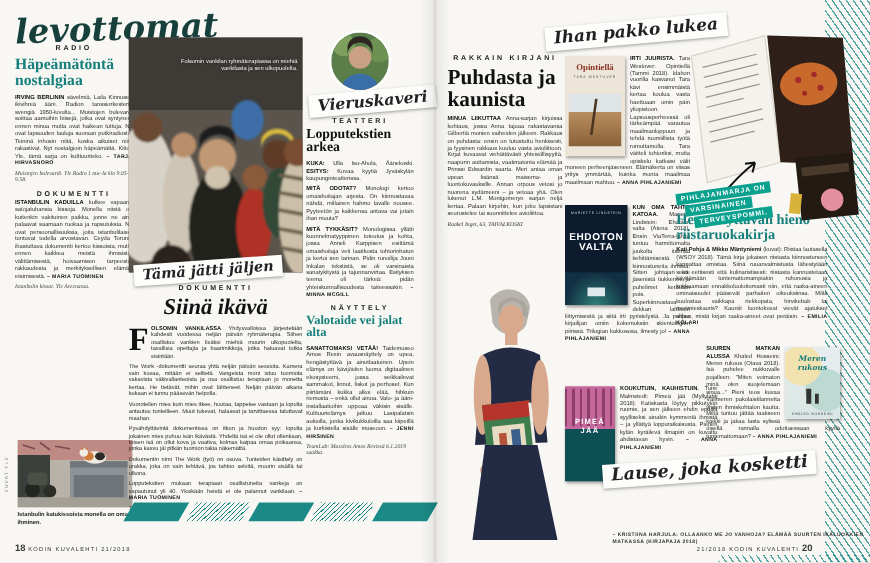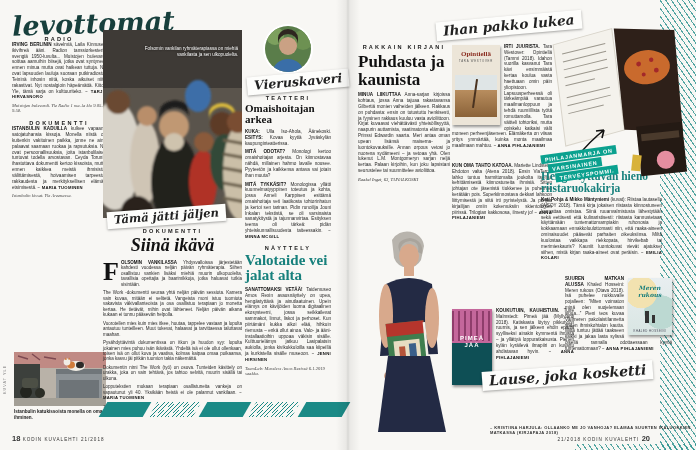--- a/index.html
+++ b/index.html
@@ -45,21 +45,21 @@
   .deco{flex:1;transform:skewX(-30deg);}
   .deco.solid{background:#1b8a86;}
   .deco.hatch{background:repeating-linear-gradient(115deg,#1b8a86 0,#1b8a86 .8px,transparent .8px,transparent 3.4px);}
 
   
   .vk{left:245px;top:26px;width:86px;}
   .avatar{width:46px;height:46px;border-radius:50%;overflow:hidden;margin:0 auto;display:block;
           box-shadow:0 0 0 2px #fff;}
   .ribbon-vk{transform:rotate(-5deg);font-size:12.5px;margin:-8px 0 4px 2px;color:#222;}
   .h-vk{font-size:11px;margin:2px 0 3px;}
-  .h-ex{font-size:15px;margin:2px 0 3px;}
+  .h-ex{font-size:10px;margin:2px 0 3px;}
   .qa .q{font-weight:bold;color:#111;}
 
   
   .stripes{background:repeating-linear-gradient(55deg,rgba(27,138,134,.75) 0,rgba(27,138,134,.75) 1px,transparent 1px,transparent 4.6px);}
   .band-right{left:660px;top:0;width:36px;height:450px;}
   .band-corner{left:575px;top:444px;width:121px;height:6px;}
 
   .ribbon-pakko{left:436px;top:16px;transform:rotate(-5deg);font-size:13.5px;color:#222;}
   .colA{left:358px;top:44px;width:92px;}
   .h-fav{font-size:17px;margin:3px 0 4px;}
@@ -125,20 +125,21 @@
 
 <div class="spread">
 
   <div class="abs stripes band-right"></div>
   <div class="abs stripes band-corner"></div>
 
   <div class="abs masthead script">levottomat</div>
 
   <div class="abs col1">
     <div class="kicker">RADIO</div>
+    <div class="hl teal h-radio">Häpeämätöntä nostalgiaa</div>
     <p class="body"><span class="lead">IRVING BERLININ</span><span> sävelmiä, Laila Kinnusen ikivihreä ääni. Radion tanssiorkesterin svengiä 1950-luvulta... Muistojen bulevardi soittaa aamuihin biisejä, jotka ovat syntyneet ennen minua mutta ovat haikean tuttuja. Ne ovat lapsuuden lauluja suoraan putkiradiosta. Teininä inhosin niitä, koska aikuiset niitä rakastivat. Nyt nostalgioin häpeämättä. Kiitos Yle, tämä sarja on kulttuuriteko.</span> <span class="byline">– TARJA HIRVASNORO</span></p>
     <p class="footnote">Muistojen bulevardi. Yle Radio 1 ma–la klo 9.05–9.58.</p>
     <div class="kicker" style="margin-top:7px;">DOKUMENTTI</div>
     <p class="body"><span class="lead">ISTANBULIN KADUILLA</span><span> kulkee vapaana satojatuhansia kissoja. Monella niistä on kuitenkin vakituinen paikka, jonne ne aina palaavat saamaan ruokaa ja rapsutuksia. Ne ovat persoonallisuuksia, joita istanbulilaiset tuntuvat todella arvostavan. Ceyda Torunin ihastuttava dokumentti kertoo kissoista, mutta ennen kaikkea meistä ihmisistä: välittämisestä, hoivaamisen tarpeesta, rakkaudesta ja merkityksellisen elämän etsimisestä.</span> <span class="byline">– MARIA TUOMINEN</span></p>
     <p class="footnote">Istanbulin kissat. Yle Areenassa.</p>
   </div>
 
   <div class="abs cat-photo">
     <svg width="92" height="54" viewBox="0 0 92 54">
       <rect width="92" height="54" fill="#b9b2a8"></rect>
@@ -221,21 +222,21 @@
     <svg class="avatar" viewBox="0 0 46 46">
       <rect width="46" height="46" fill="#5a7d4a"></rect>
       <circle cx="10" cy="10" r="9" fill="#7da05e"></circle>
       <circle cx="38" cy="14" r="10" fill="#6d9152"></circle>
       <circle cx="23" cy="20" r="9" fill="#caa184"></circle>
       <path d="M13 18 a10 10 0 0 1 20 0 l0 -6 a10 9 0 0 0 -20 0 z" fill="#2e2620"></path>
       <path d="M8 46 a15 13 0 0 1 30 0 z" fill="#3a6ea8"></path>
     </svg>
     <div style="text-align:center;"><span class="ribbon ribbon-vk script">Vieruskaveri</span></div>
     <div class="kicker">TEATTERI</div>
-    <div class="hl h-vk">Omaishoitajan arkea</div>
+    <div class="hl h-vk">Lopputekstien arkea</div>
     <p class="body qa"><span class="q">KUKA:</span><span> Ulla Iso-Ahola, Äänekoski.</span> <span class="q">ESITYS:</span><span> Kovaa kyytiä Jyväskylän kaupunginteatterissa.</span></p>
     <p class="body qa"><span class="q">MITÄ ODOTAT?</span><span> Monologi kertoo omaishoitajan arjesta. On kiinnostavaa nähdä, millainen hahmo lavalle nousee. Pyyteetön ja kaikkensa antava vai jotain ihan muuta?</span></p>
     <p class="body qa"><span class="q">MITÄ TYKKÄSIT?</span><span> Monologissa yllätti kuunnelmatyyppinen toteutus ja kohta, jossa Anneli Karppisen esittämä omaishoitaja veti laatikosta tohtorinhatun ja kertoi sen tarinan. Pidin runoilija Jouni Inkalan tekstistä, se oli varsinaista sanatykitystä ja tajunnanvirtaa. Esityksen teema oli tärkeä: pidän yhteiskunnallisuudesta taiteessakin.</span> <span class="byline">– MINNA MCGILL</span></p>
     <div class="kicker" style="margin-top:5px;">NÄYTTELY</div>
     <div class="hl teal h-ex">Valotaide vei jalat alta</div>
     <p class="body"><span class="lead">SANATTOMAKSI VETÄÄ!</span><span> Taidemuseo Amos Rexin avausnäyttely on upea, hengästyttävä ja ainutlaatuinen. Upein elämys on kävijöiden luoma digitaalinen ekosysteemi, jossa seikkailevat sammakot, linnut, liskot ja perhoset. Kun piirtämäni kukka alkoi elää, hihkuin riemusta – enkä ollut ainoa. Valo- ja ääni-installaatioihin uppoaa väkisin sisälle. Kulttuurielämys jatkuu Lasipalatsin aukiolla, jonka kivikukkuloilla saa kiipeillä ja kurkistella sisälle museoon.</span> <span class="byline">– JENNI HIRSINEN</span></p>
     <p class="footnote">TeamLab: Massless Amos Rexissä 6.1.2019 saakka.</p>
   </div>
 
   <div class="abs ribbon ribbon-pakko script" style="position:absolute;">Ihan pakko lukea</div>
@@ -273,20 +274,29 @@
   <div class="abs colB">
     <div class="review">
       <div class="cover cov1">
         <div class="t">Opintiellä</div>
         <div class="a">TARA WESTOVER</div>
         <div class="art"></div>
       </div>
       <p class="body"><span class="lead">IRTI JUURISTA.</span><span> Tara Westover: Opintiellä (Tammi 2018). Idahon vuorilla kasvanut Tara kävi ensimmäistä kertaa koulua vasta haettuaan omin päin yliopistoon. Lapsuusperheessä oli tärkeämpää varautua maailmanloppuun ja tehdä ruumiillista työtä romuttamolla. Tara väitteli tohtoriksi, mutta opiskelu katkaisi välit moneen perheenjäseneen. Elämäkerta on viisas yritys ymmärtää, kuinka monta maailmaa maailmaan mahtuu.</span> <span class="byline">– ANNA PIHLAJANIEMI</span></p>
     </div>
     <div class="review">
+      <div class="cover cov2">
+        <div class="a">MARIETTE LINDSTEIN</div>
+        <div class="t">
+            <div>EHDOTON</div>
+            <div>VALTA</div>
+          </div>
+        <div class="glow"></div>
+        <div class="house"></div>
+      </div>
       <p class="body"><span class="lead">KUN OMA TAHTO KATOAA.</span><span> Mariette Lindstein: Ehdoton valta (Atena 2018). Ensin ViaTerra-lahko tuntuu harmittomalta joukolta itsensä kehittämisestä kiinnostuneita ihmisiä. Sitten johtajan ote jäsenistä tiukkenee ja puhelimet kerätään pois. Superkiinnostava dekkari lahkoon liittymisestä ja siitä irti pyristelystä. Ja pohjaa kirjailijan omiin kokemuksiin skientologien piirissä. Trilogian kakkososa, ilmesty jo!</span> <span class="byline">– ANNA PIHLAJANIEMI</span></p>
     </div>
   </div>
 
   <div class="abs review3">
     <div class="cover cov3">
       <div class="trees"></div>
       <div class="t">
           <div>PIMEÄ</div>
           <div>JÄÄ</div>

